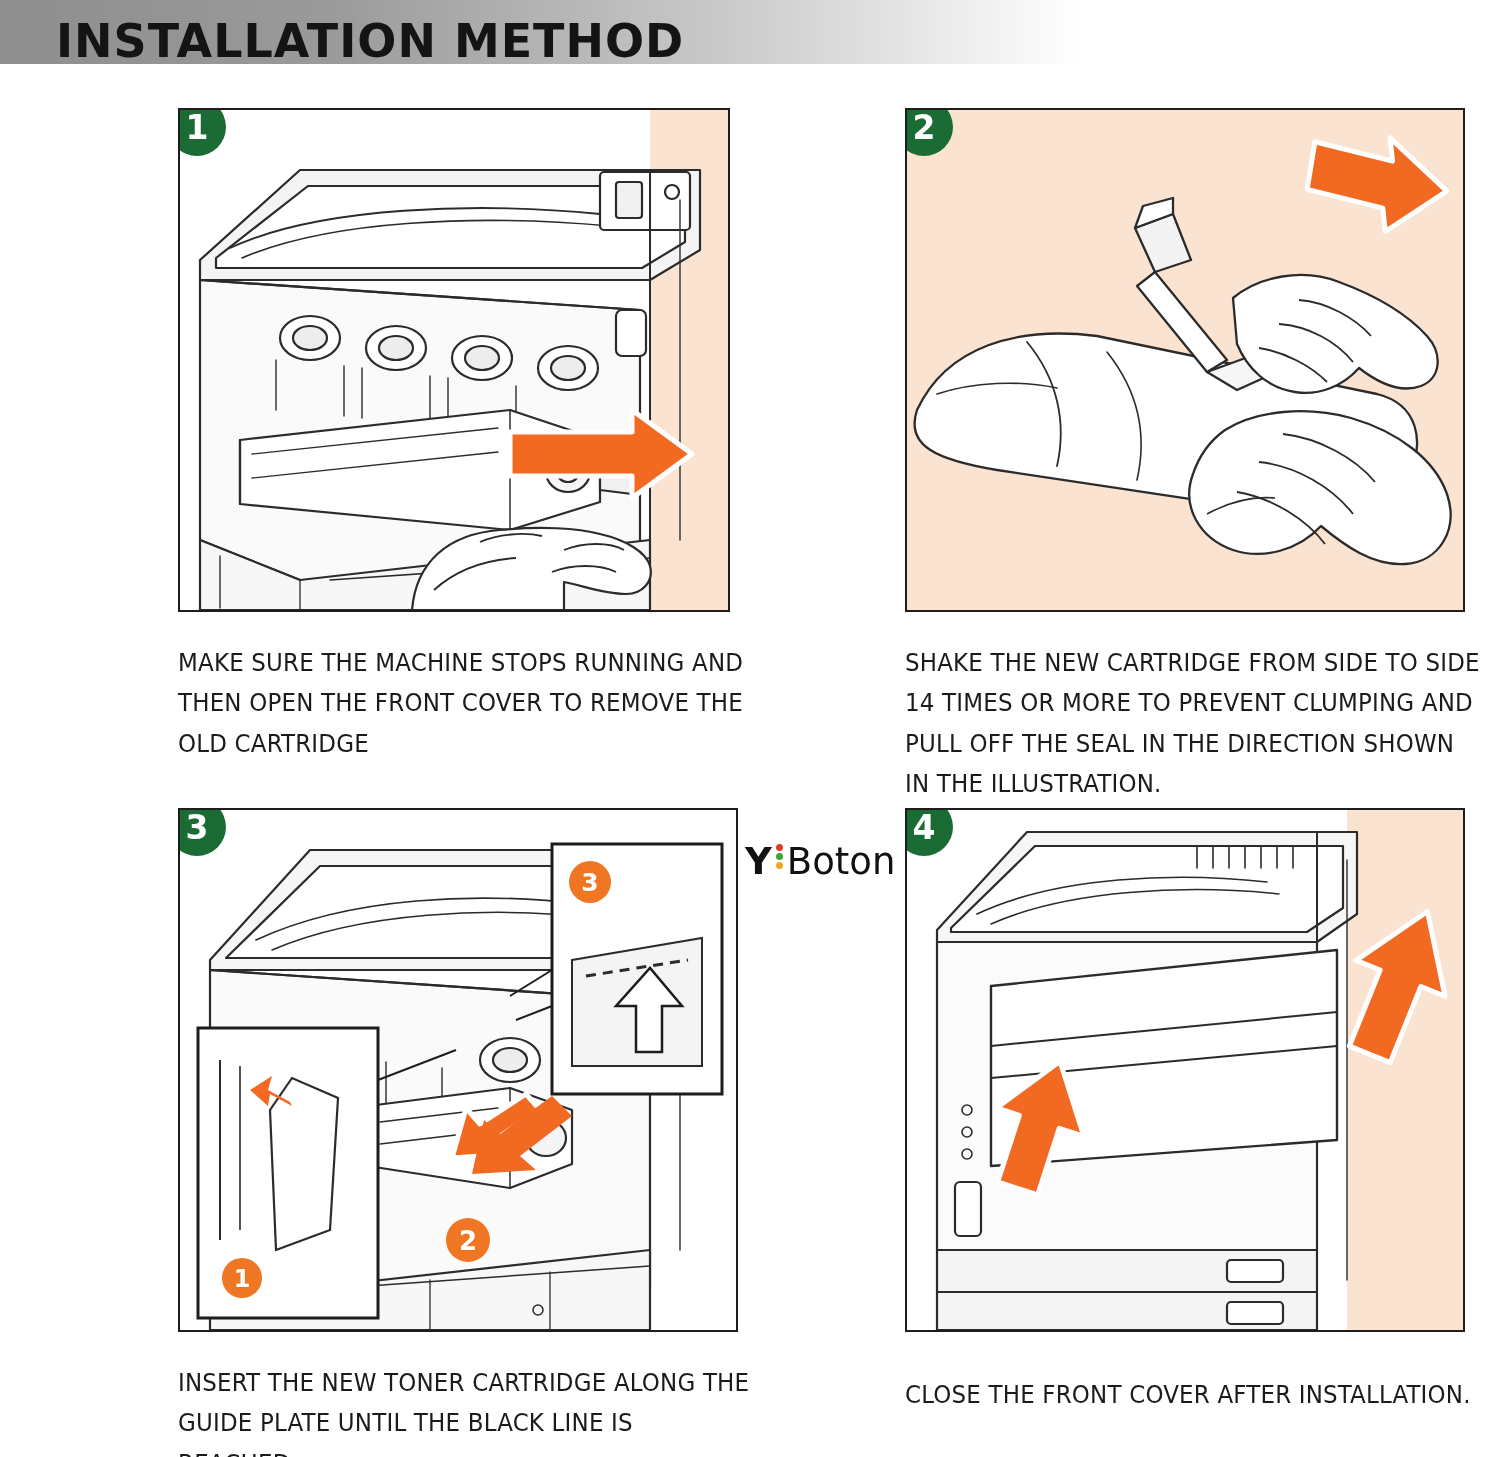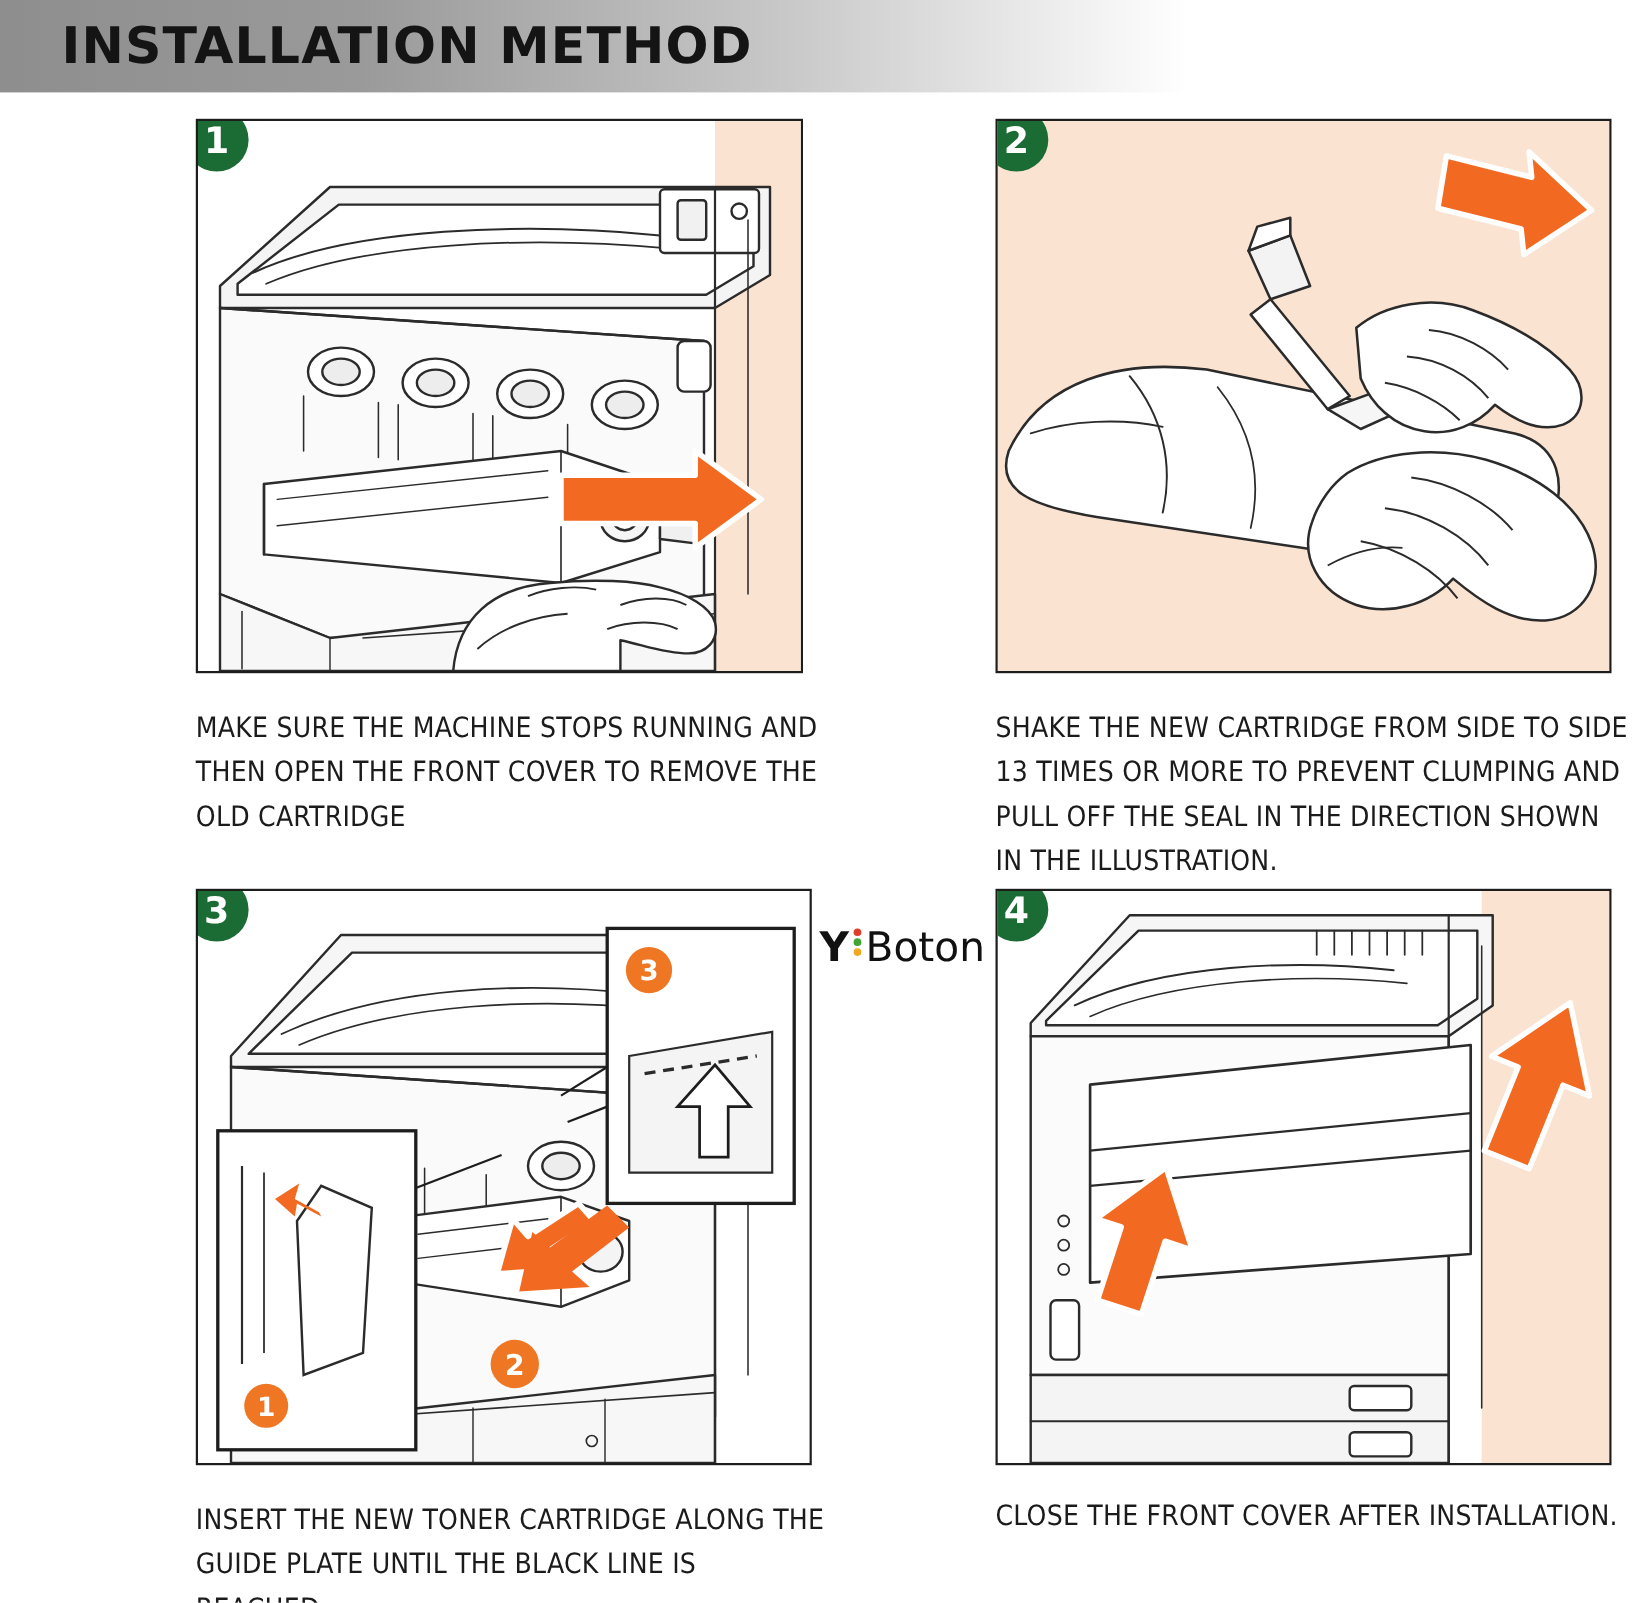--- a/index.html
+++ b/index.html
@@ -13,21 +13,21 @@
     font-family: "Liberation Sans", sans-serif;
     position: relative;
     overflow: hidden;
   }
 
   
   .header {
     position: absolute;
     left: 0; top: 0;
     width: 1500px;
-    height: 84px;
+    height: 64px;
     background: linear-gradient(to right, #8e8e8e 0%, #9a9a9a 22%, #c9c9c9 48%, #ffffff 72%, #ffffff 100%);
   }
   .header-title {
     position: absolute;
     left: 56px;
     top: 14px;
     font-size: 46px;
     letter-spacing: 1px;
     font-weight: 700;
     color: #141414;
@@ -79,21 +79,21 @@
   .badge-pos { left: -12px; top: -12px; }
 
   .caption {
     margin-top: 30px;
     font-size: 25.5px;
     line-height: 1.58;
     color: #1b1b1b;
     font-family: "DejaVu Sans Condensed", "DejaVu Sans", sans-serif;
     letter-spacing: 0.2px;
   }
-  .caption-4 { margin-top: 26px; }
+  .caption-4 { margin-top: 42px; }
 
   
   .brand {
     position: absolute;
     left: 745px;
     top: 840px;
     display: flex;
     align-items: baseline;
     z-index: 30;
   }
@@ -251,21 +251,21 @@
           <path d="M330 382 C 366 388, 400 410, 418 434" fill="none" stroke-width="1.8"></path>
           <path d="M300 404 C 322 392, 346 386, 368 388" fill="none" stroke-width="1.6"></path>
         </g>
 
         <g>
           <path d="M400 48 L480 48 L472 26 L540 64 L490 118 L482 96 L404 96 Z" fill="#f26a21" stroke="#ffffff" stroke-width="5" stroke-linejoin="round" transform="rotate(14 470 72)"></path>
         </g>
       </svg>
       <div class="badge badge-pos">2</div>
     </div>
-    <div class="caption">SHAKE THE NEW CARTRIDGE FROM SIDE TO SIDE 13 TIMES OR MORE TO PREVENT CLUMPING AND PULL OFF THE SEAL IN THE DIRECTION SHOWN IN THE ILLUSTRATION.</div>
+    <div class="caption">SHAKE THE NEW CARTRIDGE FROM SIDE TO SIDE 14 TIMES OR MORE TO PREVENT CLUMPING AND PULL OFF THE SEAL IN THE DIRECTION SHOWN IN THE ILLUSTRATION.</div>
   </div>
 
   <div class="step step-3">
     <div class="figure fig-3">
       <svg class="svgfill" width="556" height="520" viewBox="0 0 556 520">
         <g fill="none" stroke="#2b2b2b" stroke-width="2.2" stroke-linejoin="round" stroke-linecap="round">
 
           <path d="M30 150 L130 40 L500 40 L500 126 L452 160 L30 160 Z" fill="#f6f6f6"></path>
           <path d="M46 148 L140 56 L486 56 L486 118 L444 148 L46 148 Z" fill="#ffffff"></path>
           <path d="M76 130 C 170 86, 300 82, 404 94" stroke-width="1.7"></path>

